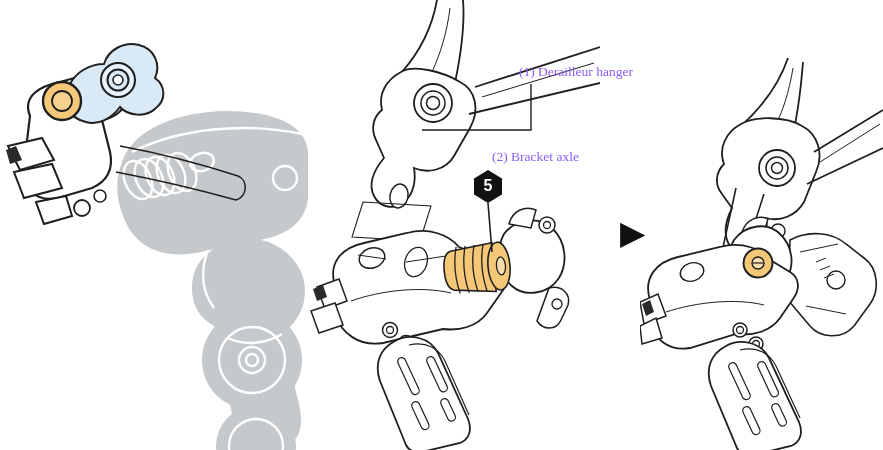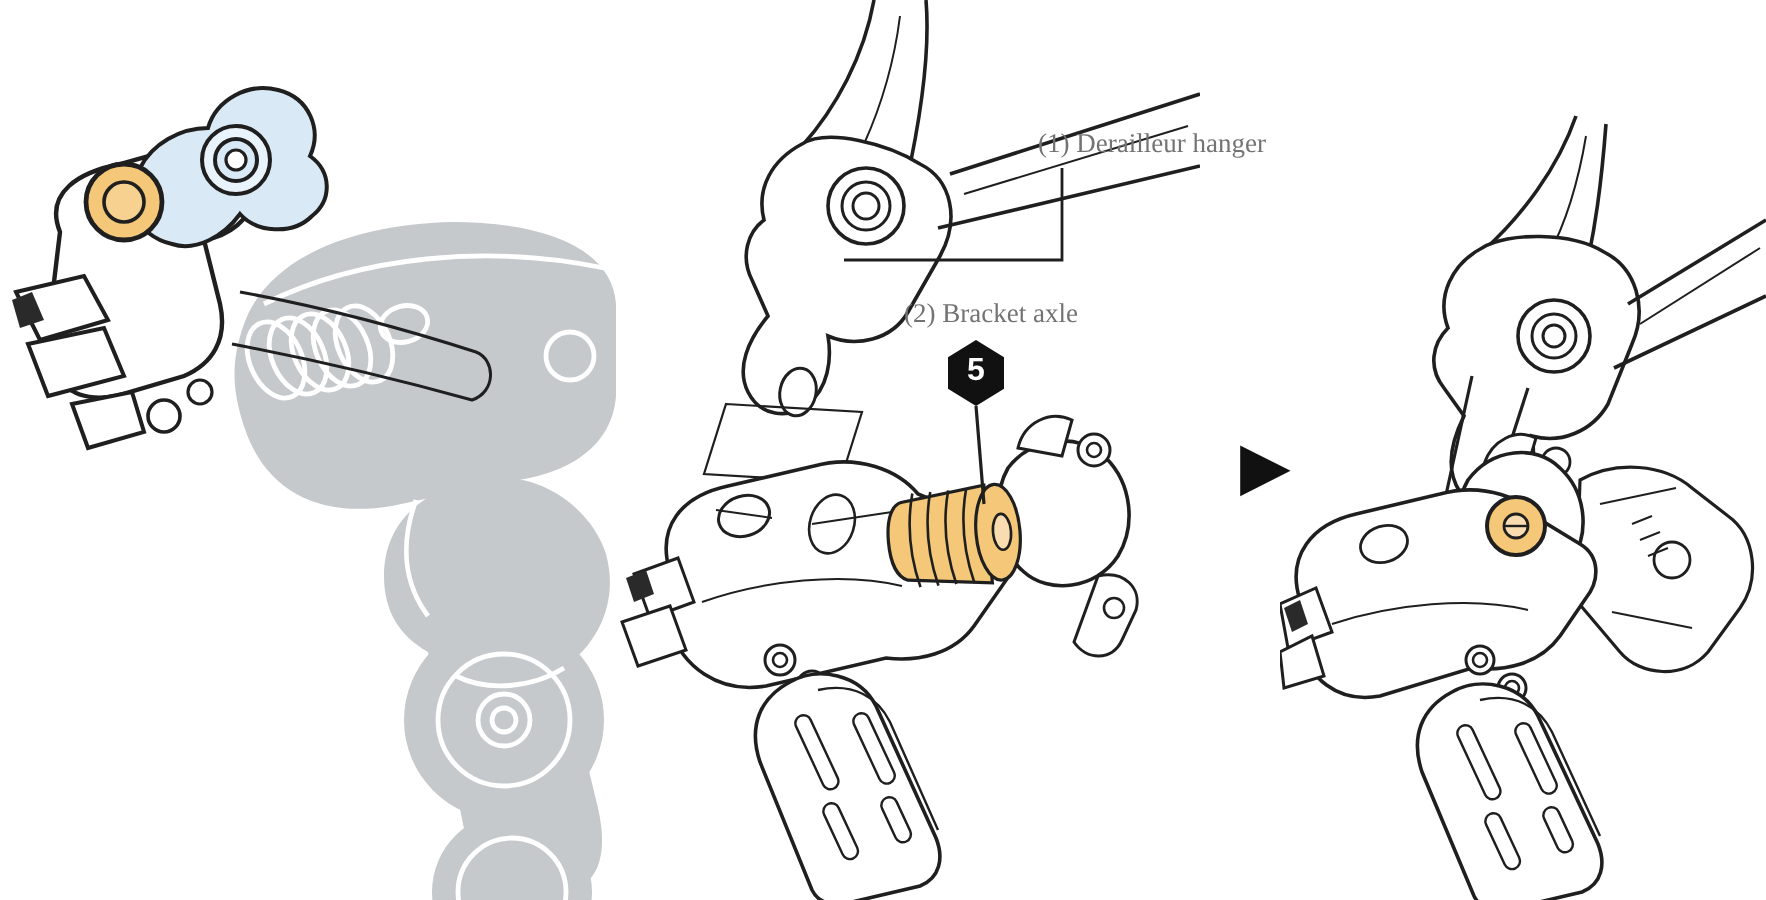--- a/index.html
+++ b/index.html
@@ -2,21 +2,21 @@
 <html><head>
 <meta charset="utf-8">
 <style>
   html,body{margin:0;padding:0;background:#fff;}
   .canvas{
     position:relative;width:883px;height:450px;background:#ffffff;
     font-family:"Liberation Serif", serif;overflow:hidden;
   }
   .panel{position:absolute;top:0;}
   .callout-label{
-    position:absolute;font-size:13.5px;color:#737373;white-space:nowrap;
+    position:absolute;font-size:13.5px;color:#8b5cf6;white-space:nowrap;
     font-family:"Liberation Serif", serif;
   }
   .hex-badge{
     position:absolute;width:28px;height:33px;background:#111;
     clip-path:polygon(50% 0%,100% 26%,100% 74%,50% 100%,0% 74%,0% 26%);
     display:flex;align-items:center;justify-content:center;
   }
   .hex-badge span{
     color:#fff;font-family:"Liberation Sans", sans-serif;
     font-weight:bold;font-size:16px;line-height:1;padding-bottom:2px;
@@ -182,21 +182,21 @@
     </g>
     <g stroke="#1f1f1f">
       <circle cx="118" cy="263" r="14.5" fill="#f4c878" stroke-width="2"></circle>
       <circle cx="118" cy="263" r="6" fill="#f9ddb0" stroke-width="1.4"></circle>
       <path d="M112.5,263 L123.5,263" stroke-width="1.2" fill="none"></path>
     </g>
   </svg>
 
   <div class="callout-label" style="left:519px;top:64px">(1) Derailleur hanger</div>
 
-  <div class="callout-label" style="left:452px;top:149px">(2) Bracket axle</div>
+  <div class="callout-label" style="left:492px;top:149px">(2) Bracket axle</div>
 
   <div class="hex-badge" style="left:474px;top:170px">
     <span>5</span>
   </div>
 
   <div class="next-arrow" style="left:620px;top:216px">▶</div>
 
 </div>
 
 </body></html>

